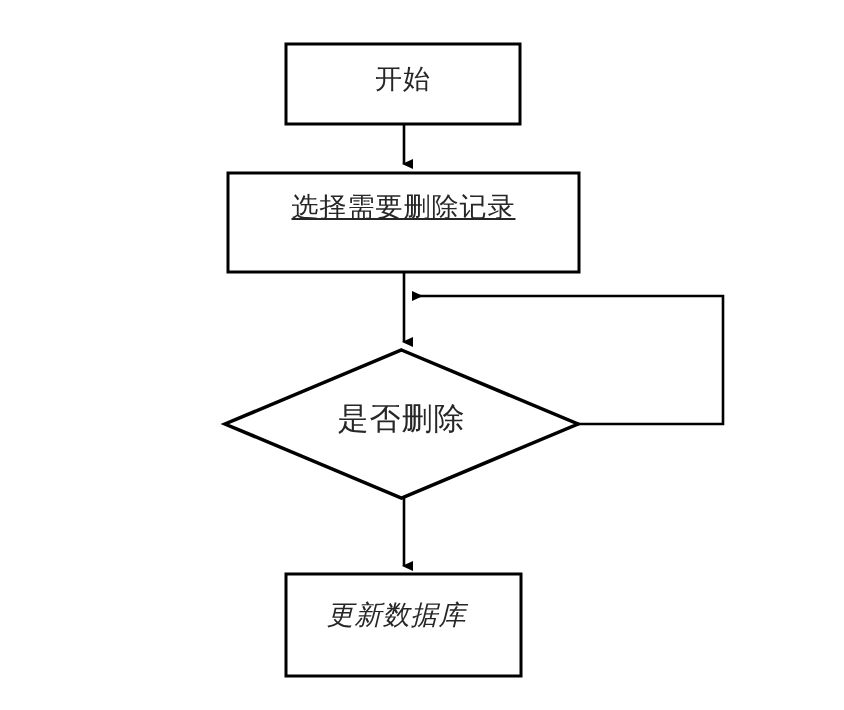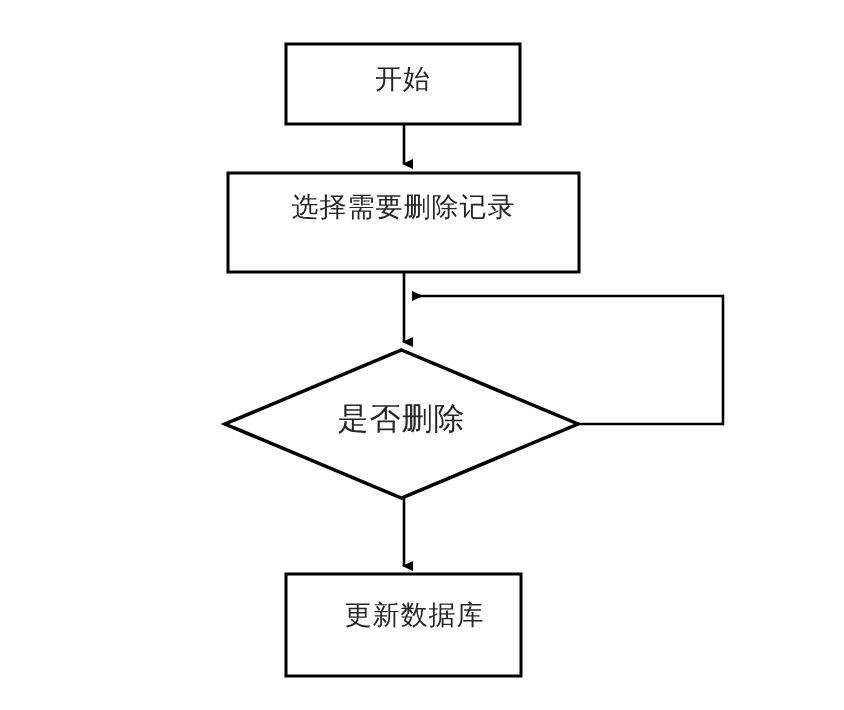--- a/index.html
+++ b/index.html
@@ -42,34 +42,36 @@
     width: 234px;
     font-size: 27px;
     line-height: 34px;
   }
   .lbl-select {
     left: 228px;
     top: 190px;
     width: 351px;
     font-size: 27px;
     line-height: 34px;
+    text-decoration: underline;
   }
   .lbl-decision {
     left: 250px;
     top: 402px;
     width: 303px;
     font-size: 31px;
     line-height: 34px;
   }
   .lbl-update {
-    left: 288px;
+    left: 270px;
     top: 598px;
     width: 253px;
     font-size: 27px;
     line-height: 34px;
+    font-style: italic;
   }
 </style>
 </head>
 <body>
 
 <div id="flowchart-canvas">
 
   <svg id="flow-svg" viewBox="0 0 844 710">
     <defs>
       <marker id="arrow-down" markerWidth="14" markerHeight="14" refX="5" refY="9" orient="auto" markerUnits="userSpaceOnUse">

